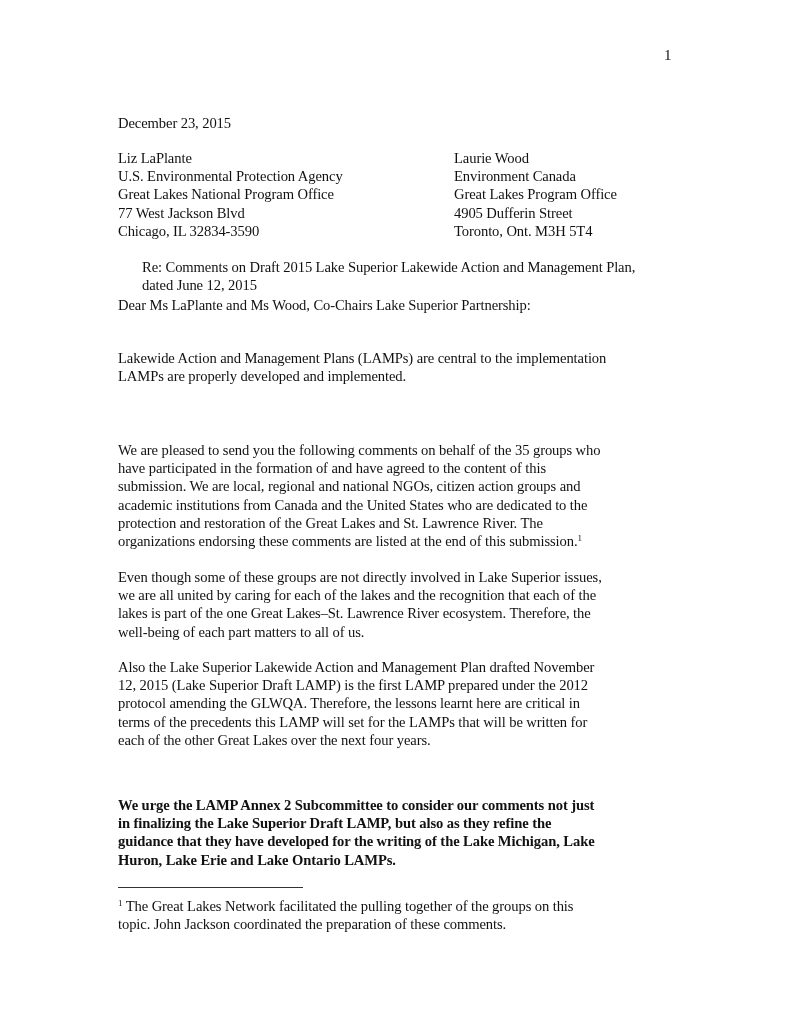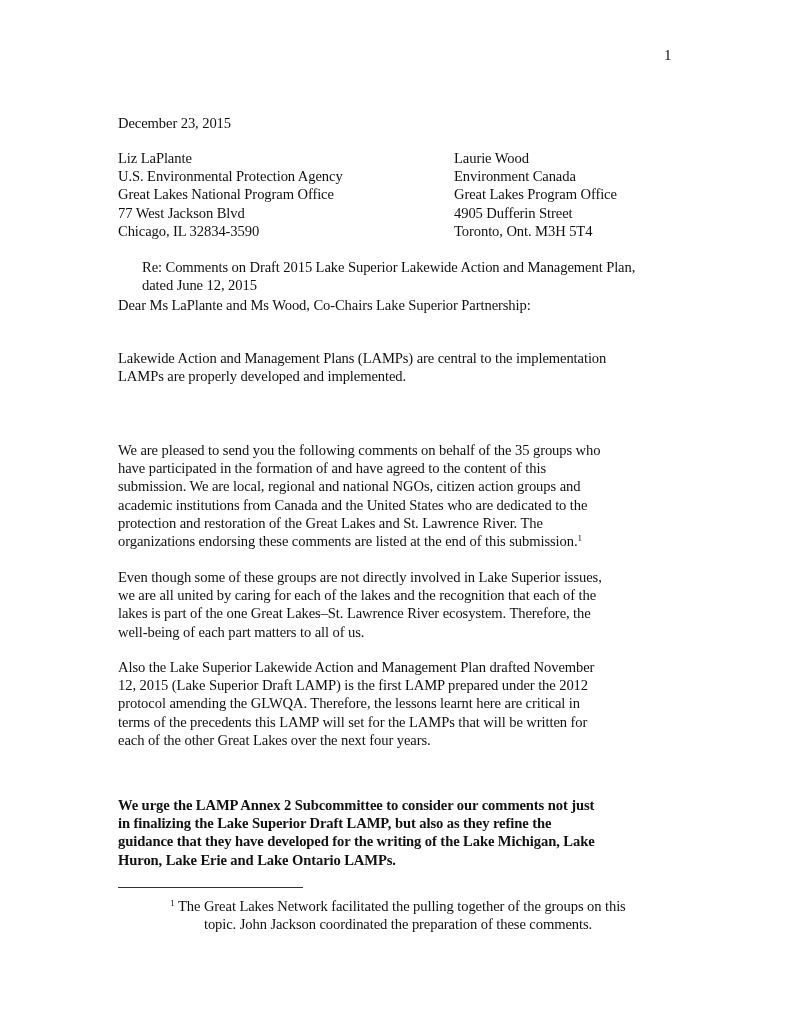--- a/index.html
+++ b/index.html
@@ -13,21 +13,21 @@
   .addr-right { top: 149px; left: 454px; width: 250px; }
   .re { top: 258px; margin-left: 24px; }
   .salutation { top: 296px; }
   .p1 { top: 349px; }
   .p2 { top: 441px; }
   .p3 { top: 568px; }
   .p4 { top: 658px; }
   .p5 { top: 768px; font-weight: bold; margin-top: 28px; }
   sup { font-size: 9px; vertical-align: 5px; line-height: 0; }
   .fn-rule { position: absolute; top: 887px; left: 118px; width: 185px; height: 0; border-top: 1px solid #333; }
-  .footnote { top: 897px; text-align: center; }
+  .footnote { top: 897px; }
 </style>
 </head>
 <body>
 
 <div class="page-num">1</div>
 
 <div class="txt date">December 23, 2015</div>
 
 <div class="txt addr-left">
   <span class="line">Liz LaPlante</span>

